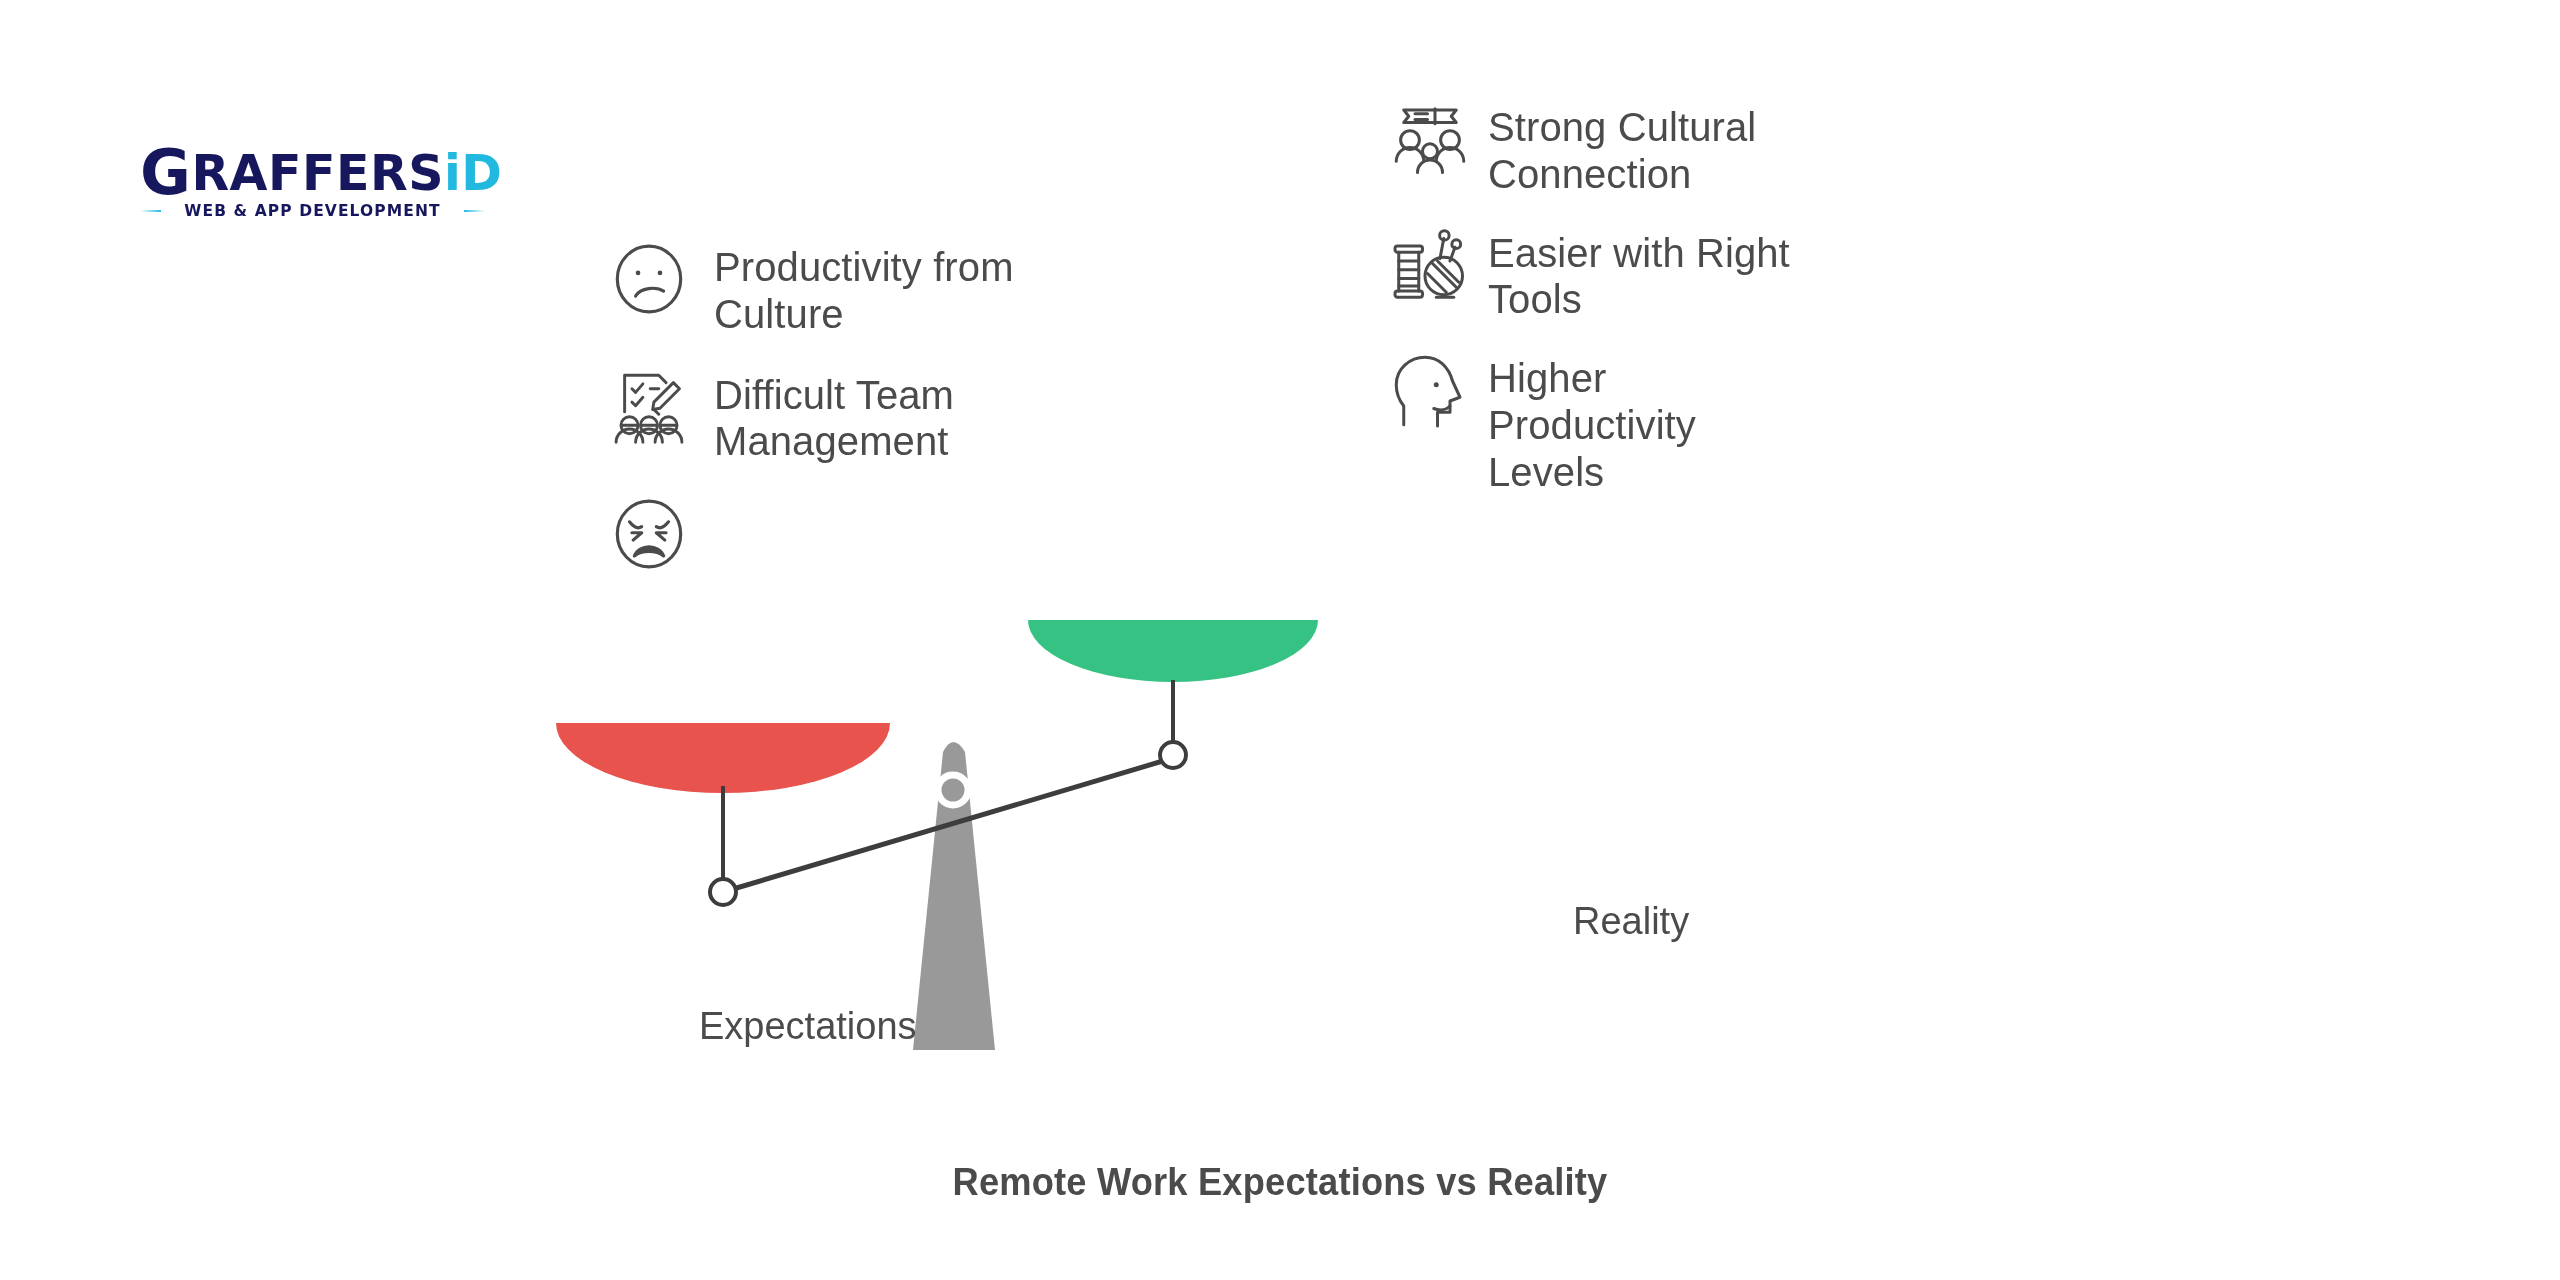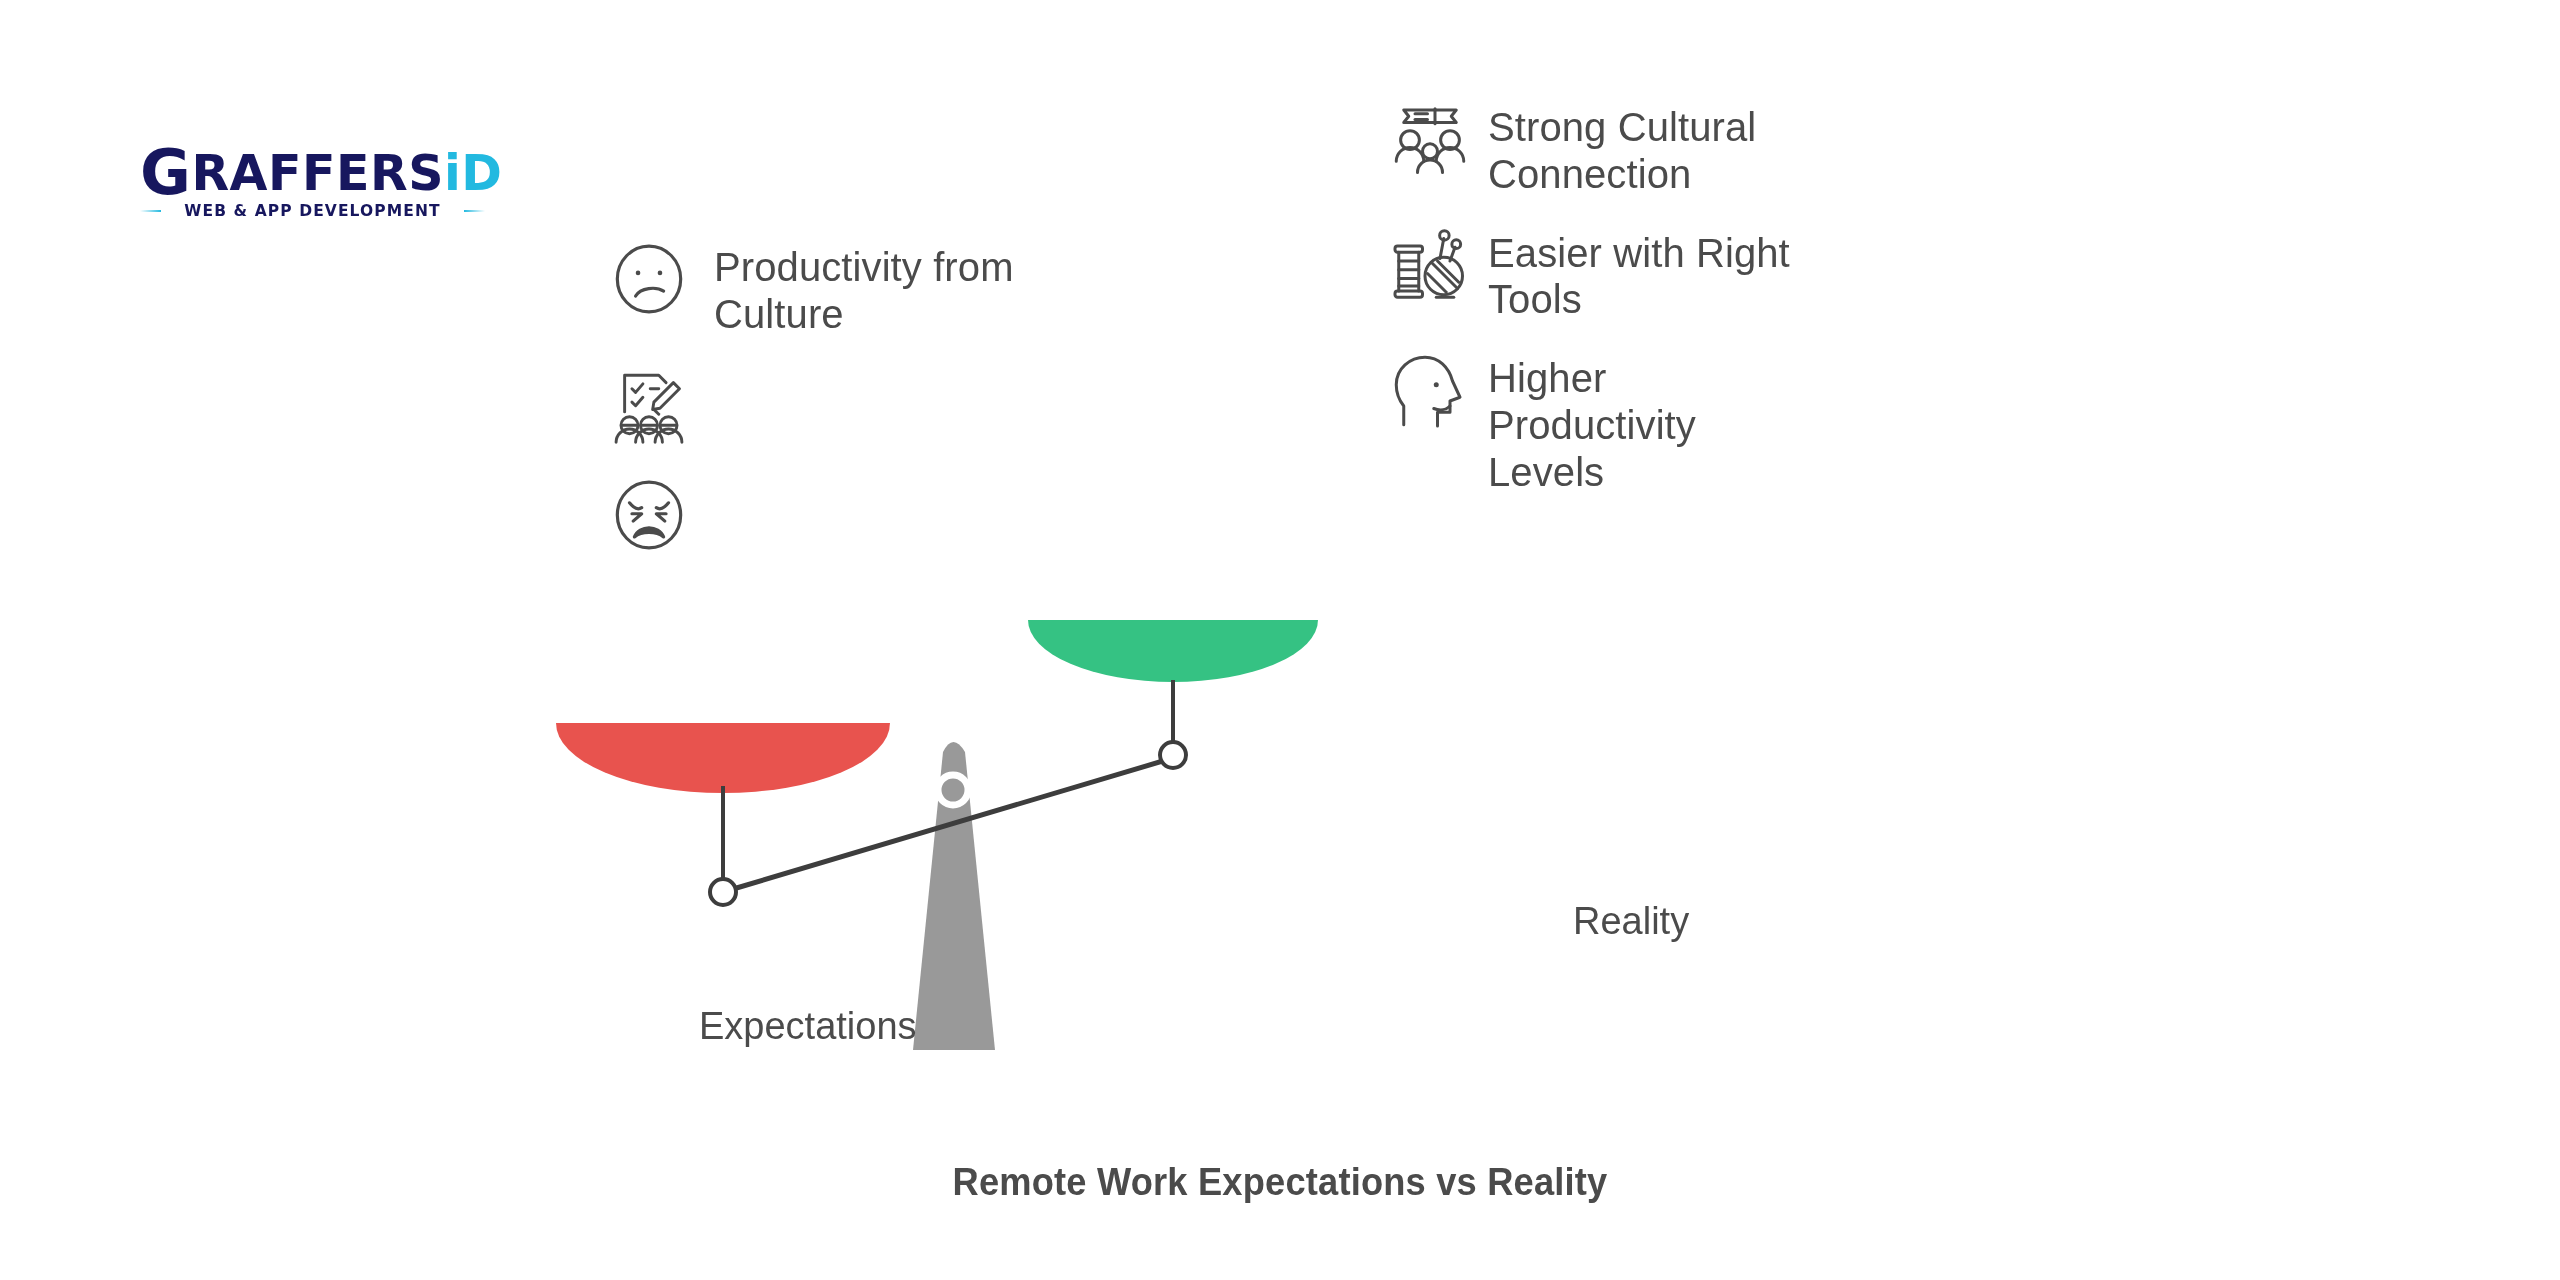--- a/index.html
+++ b/index.html
@@ -179,20 +179,21 @@
           <path d="M9.5 47 h13"></path>
           <path d="M5 61 a11 11 0 0 1 22 0"></path>
           <circle cx="32" cy="47" r="7"></circle>
           <path d="M25.5 47 h13"></path>
           <path d="M21 61 a11 11 0 0 1 22 0"></path>
           <circle cx="48" cy="47" r="7"></circle>
           <path d="M41.5 47 h13"></path>
           <path d="M37 61 a11 11 0 0 1 22 0"></path>
         </g>
       </svg>
+      <div class="feature-label">Difficult Team Management</div>
     </div>
 
     <div class="feature-item">
       <svg class="feature-icon" viewBox="0 0 64 64">
         <g fill="none" stroke="#4b4b4b" stroke-width="2.6" stroke-linecap="round" stroke-linejoin="round">
           <ellipse cx="32" cy="32" rx="26" ry="27"></ellipse>
           <path d="M16 22 C20 27, 23 28, 26 26"></path>
           <path d="M48 22 C44 27, 41 28, 38 26"></path>
           <path d="M18 31 h8 l-7 6"></path>
           <path d="M46 31 h-8 l7 6"></path>

